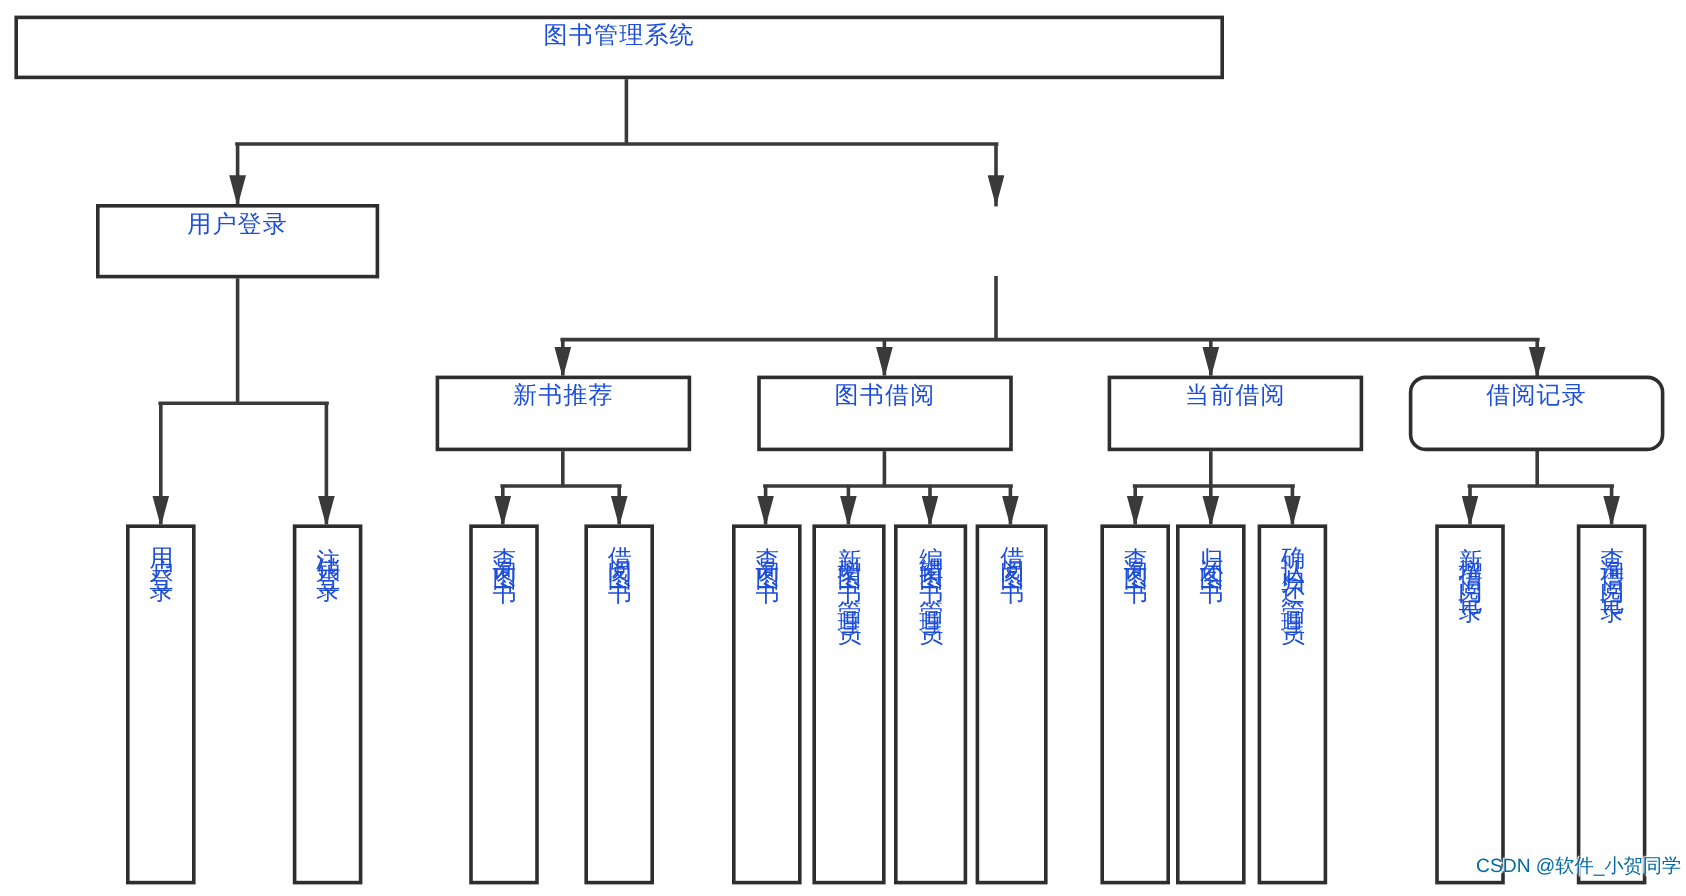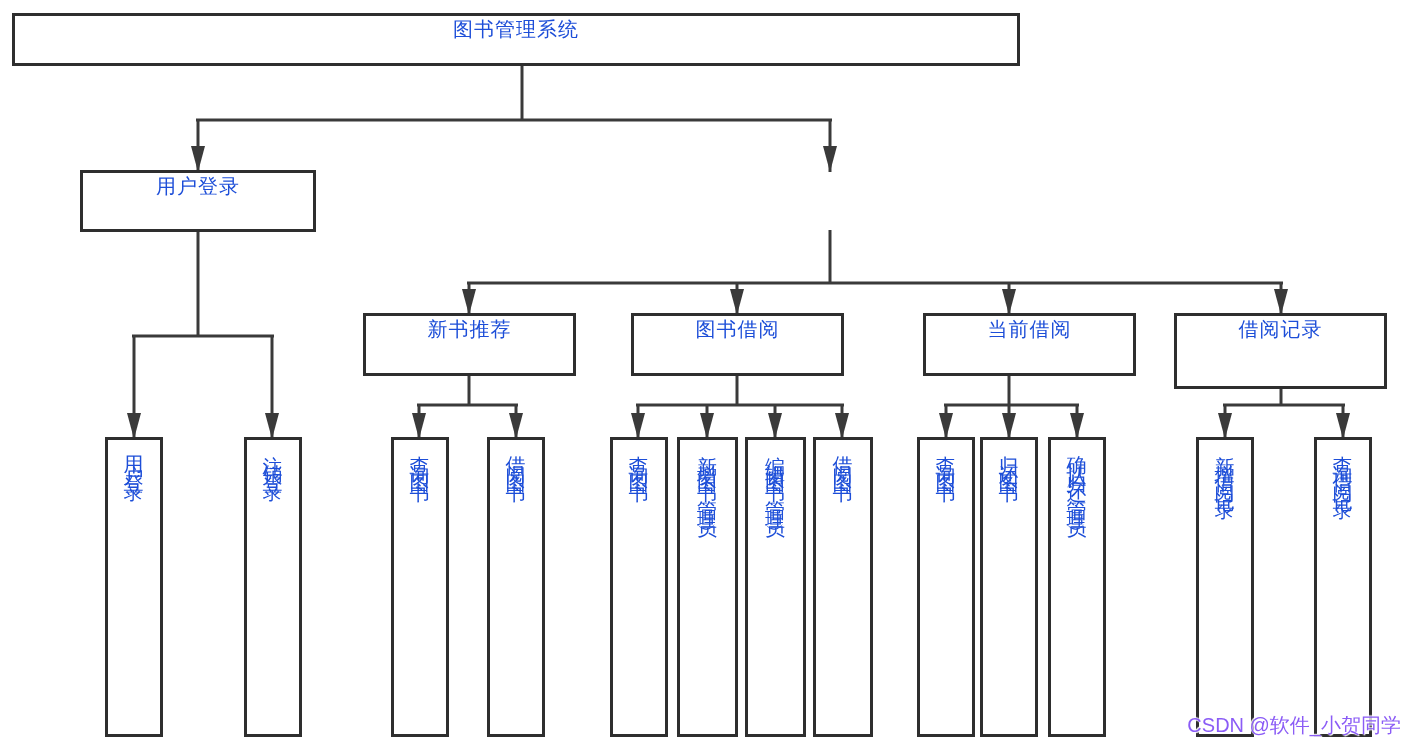--- a/index.html
+++ b/index.html
@@ -43,22 +43,22 @@
     font-size: 20px;
     letter-spacing: 9px;
     line-height: 1;
     white-space: normal;
   }
   #watermark {
     position: absolute;
     right: 4px;
     top: 712px;
     z-index: 5;
-    font-size: 20px;
-    color: #8b5cf6;
+    font-size: 16px;
+    color: #0369a1;
     text-shadow: 0 0 2px #ffffff, 1px 1px 1px #ffffff, -1px -1px 1px #ffffff;
     white-space: nowrap;
   }
 </style>
 </head>
 <body>
 
 <div id="stage">
 
   <svg id="connectors" width="1405" height="747" viewBox="0 0 1405 747">
@@ -121,21 +121,21 @@
 
   <div class="node" style="left:363px; top:313px; width:213px; height:63px;">
     <span class="lbl">新书推荐</span>
   </div>
   <div class="node" style="left:631px; top:313px; width:213px; height:63px;">
     <span class="lbl">图书借阅</span>
   </div>
   <div class="node" style="left:903px; top:313px; width:213px; height:63px;margin-left:20px;">
     <span class="lbl">当前借阅</span>
   </div>
-  <div class="node" style="left:1174px; top:313px; width:213px; height:76px;">
+  <div class="node" style="left:1174px; top:313px; width:213px; height:63px;border-radius:14px;">
     <span class="lbl">借阅记录</span>
   </div>
 
   <div class="node leaf" style="left:105px; top:437px; width:58px; height:300px;">
     <span class="lbl">用户登录</span>
   </div>
   <div class="node leaf" style="left:244px; top:437px; width:58px; height:300px;">
     <span class="lbl">注销登录</span>
   </div>
 

